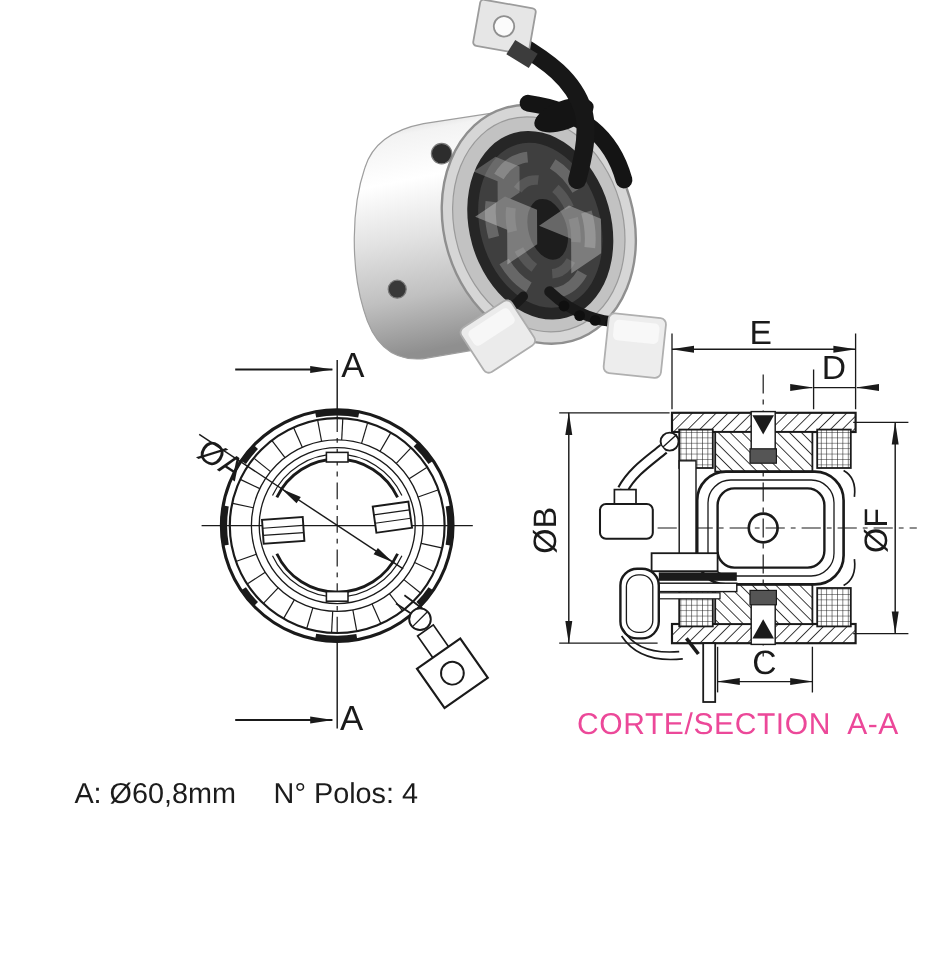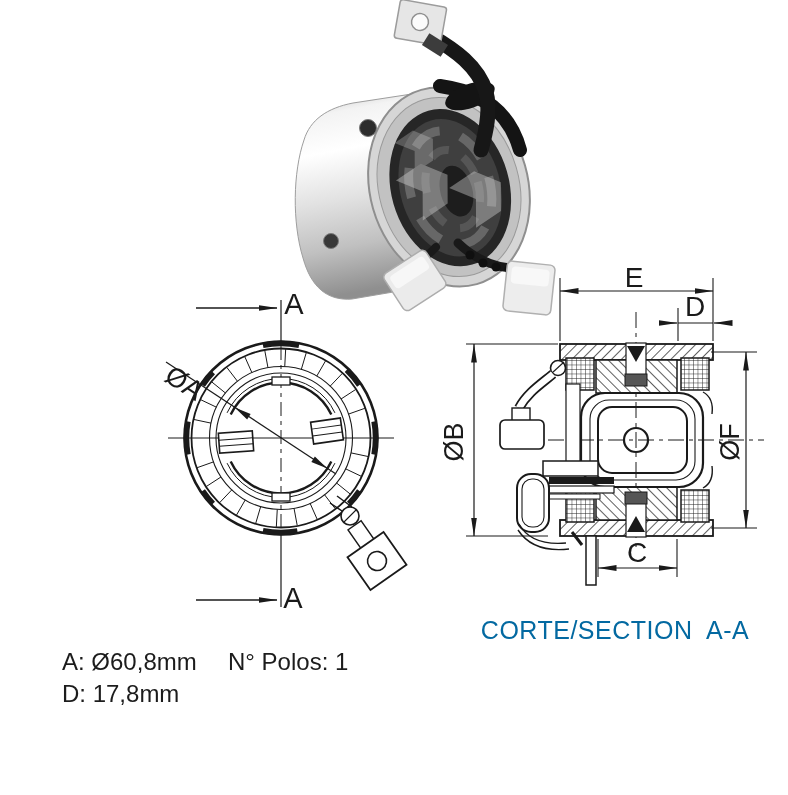--- a/index.html
+++ b/index.html
@@ -6,22 +6,22 @@
   .canvas{
     position:relative;width:788px;height:795px;background:#ffffff;
     font-family:"Liberation Sans",sans-serif;color:#1c1c1c;overflow:hidden;
   }
   svg{position:absolute;left:0;top:0;}
   svg text{font-family:"Liberation Sans",sans-serif;fill:#1a1a1a;}
   .dimtxt{font-size:28px;}
   .sectxt{font-size:29px;}
   .diatxt{font-size:27px;}
   .caption{
-    position:absolute;left:470px;top:616px;width:290px;text-align:center;
-    font-size:25px;letter-spacing:.5px;white-space:pre;color:#0369a1;
+    position:absolute;left:470px;top:590px;width:290px;text-align:center;
+    font-size:25px;letter-spacing:.5px;white-space:pre;color:#ec4899;
   }
   .specs{position:absolute;left:62px;top:646px;display:flex;}
   .specs .col{display:flex;flex-direction:column;font-size:24px;line-height:32px;}
   .specs .col1{width:166px;}
   .spec-row{white-space:pre;}
 </style>
 </head>
 <body>
 
 <div class="canvas">
@@ -283,20 +283,19 @@
   <text class="dimtxt" x="637" y="562" text-anchor="middle">C</text>
   <text class="diatxt" transform="translate(463,442) rotate(-90)" text-anchor="middle">ØB</text>
   <text class="diatxt" transform="translate(739,442) rotate(-90)" text-anchor="middle">ØF</text>
 </svg>
 
 <div class="caption">CORTE/SECTION  A-A</div>
 
 <div class="specs">
   <div class="col col1">
     <div class="spec-row">A: Ø60,8mm</div>
-    <div class="spec-row">D: 17,8mm</div>
   </div>
   <div class="col col2">
-    <div class="spec-row">N° Polos: 1</div>
+    <div class="spec-row">N° Polos: 4</div>
   </div>
 </div>
 
 </div>
 
 </body></html>

